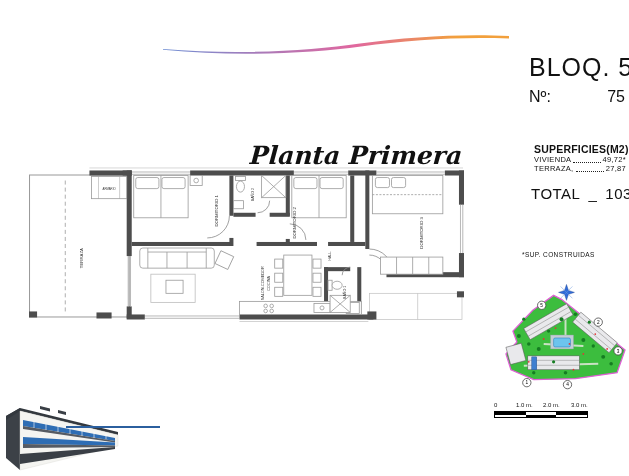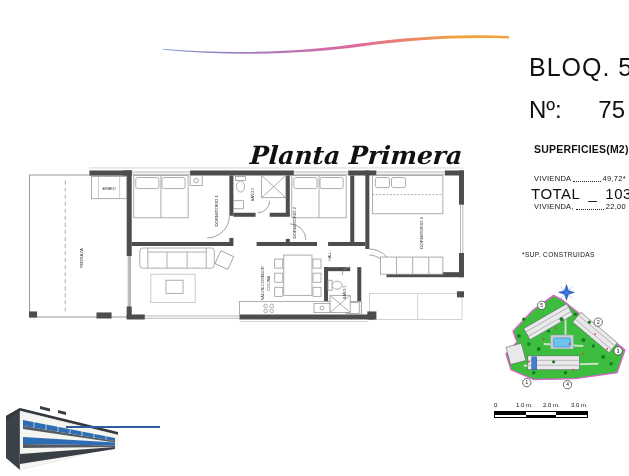--- a/index.html
+++ b/index.html
@@ -9,25 +9,25 @@
     margin:0 auto;
   }
   .abs{position:absolute;}
 
   
   #swoosh{left:160px;top:26px;width:352px;height:36px;}
 
   
   #block-title{left:529px;top:54px;width:96px;line-height:1.05;}
   #block-title .row1{font-size:25px;letter-spacing:1px;white-space:nowrap;}
-  #block-title .row2{font-size:24px;display:flex;justify-content:space-between;margin-top:17px;}
+  #block-title .row2{font-size:16px;display:flex;justify-content:space-between;margin-top:9px;}
 
   #surfaces{left:534px;top:143px;width:92px;}
   #surfaces .s-title{font-size:10.5px;font-weight:bold;letter-spacing:.2px;white-space:nowrap;}
-  .s-row{display:flex;align-items:flex-end;font-size:7.5px;letter-spacing:.3px;margin-top:19px;}
+  .s-row{display:flex;align-items:flex-end;font-size:7.5px;letter-spacing:.3px;margin-top:0;}
   .s-row .leader{flex:1;border-bottom:1.5px dotted #222;margin:0 2px 1.5px 2px;min-width:8px;}
   #total-row{left:531px;top:185px;width:94px;display:flex;align-items:baseline;font-size:15px;letter-spacing:.5px;}
   #total-row .sep{margin:0 8px;}
   #surf-footnote{left:522px;top:251px;font-size:6.5px;letter-spacing:.4px;}
 
   
   #plan-title{left:250px;top:141px;width:200px;font-family:"DejaVu Serif",serif;
     font-style:italic;font-weight:bold;font-size:25px;white-space:nowrap;transform:skewX(-4deg);}
 
   
@@ -75,23 +75,23 @@
   </div>
 
   <div id="surfaces" class="abs">
     <div class="s-title">SUPERFICIES(M2)</div>
     <div class="s-row">
       <span>VIVIENDA</span>
       <span class="leader"></span>
       <span>49,72*</span>
     </div>
     <div class="s-row">
-      <span>VIVIENDA,</span>
+      <span>TERRAZA,</span>
       <span class="leader"></span>
-      <span>22,00</span>
+      <span>27,87</span>
     </div>
   </div>
   <div id="total-row" class="abs">
     <span>TOTAL</span>
     <span class="sep">_</span>
     <span>103,75</span>
   </div>
   <div id="surf-footnote" class="abs">*SUP. CONSTRUIDAS</div>
 
   <div id="plan-title" class="abs">Planta Primera</div>

